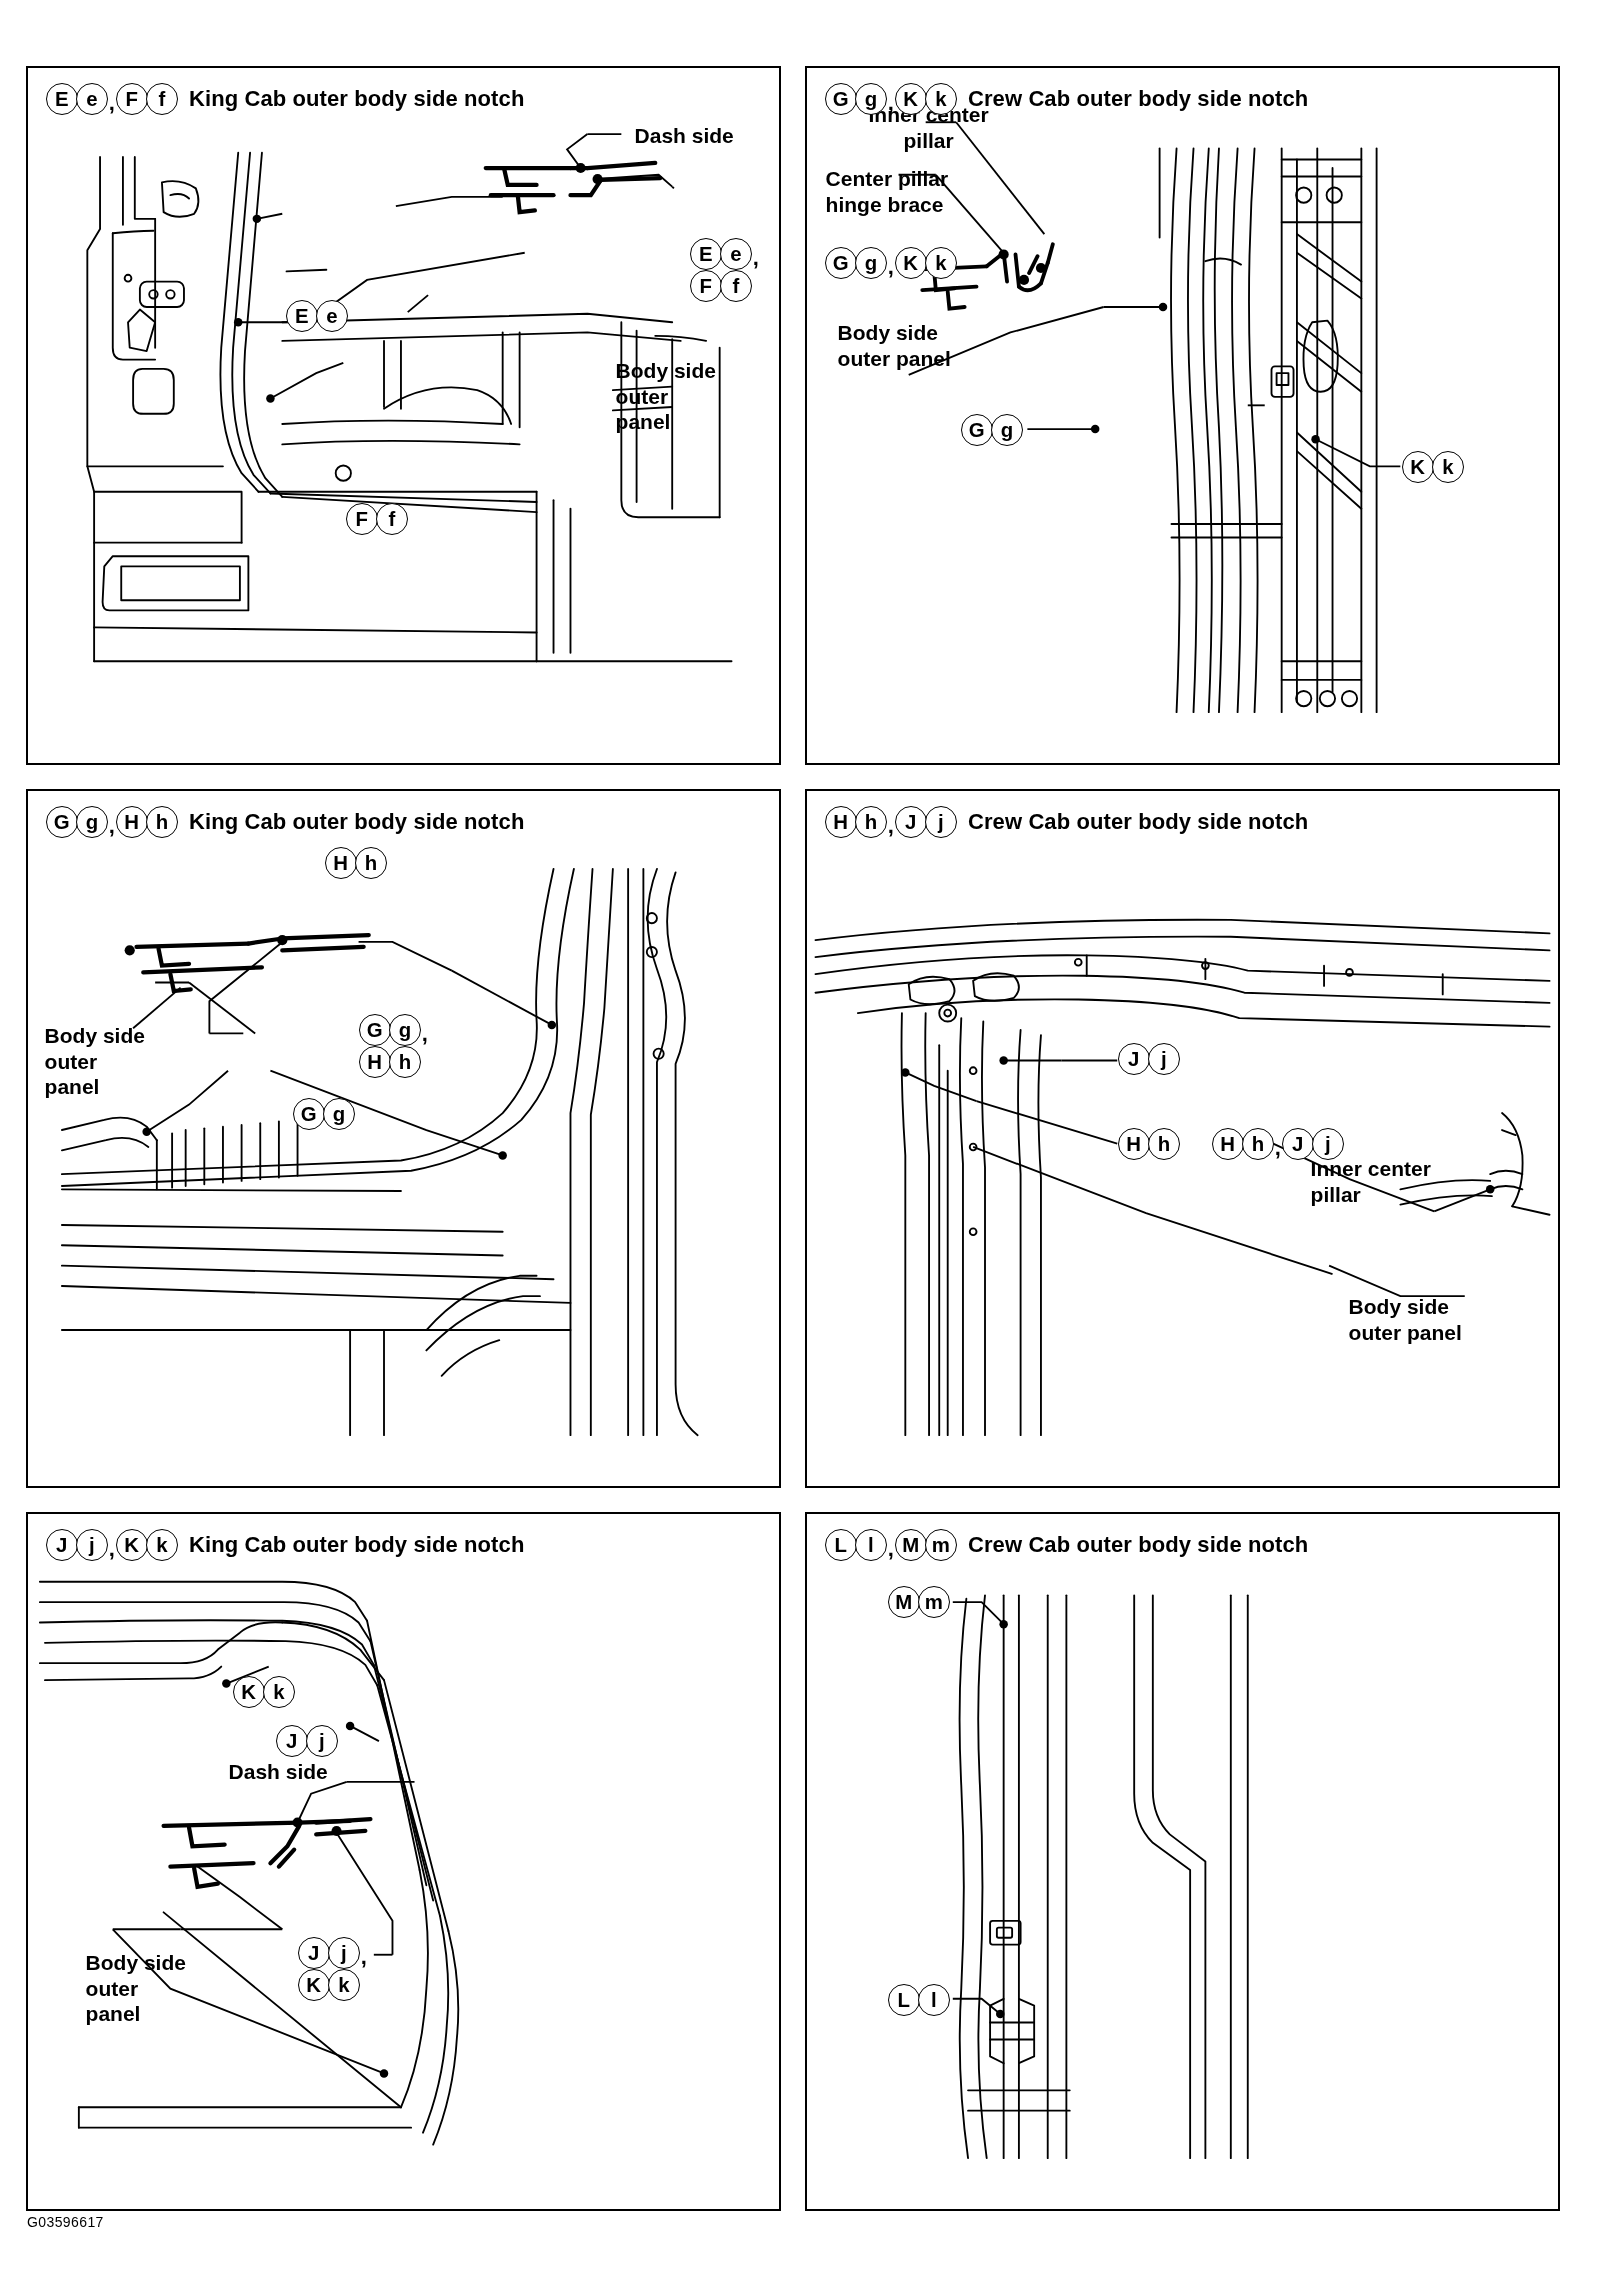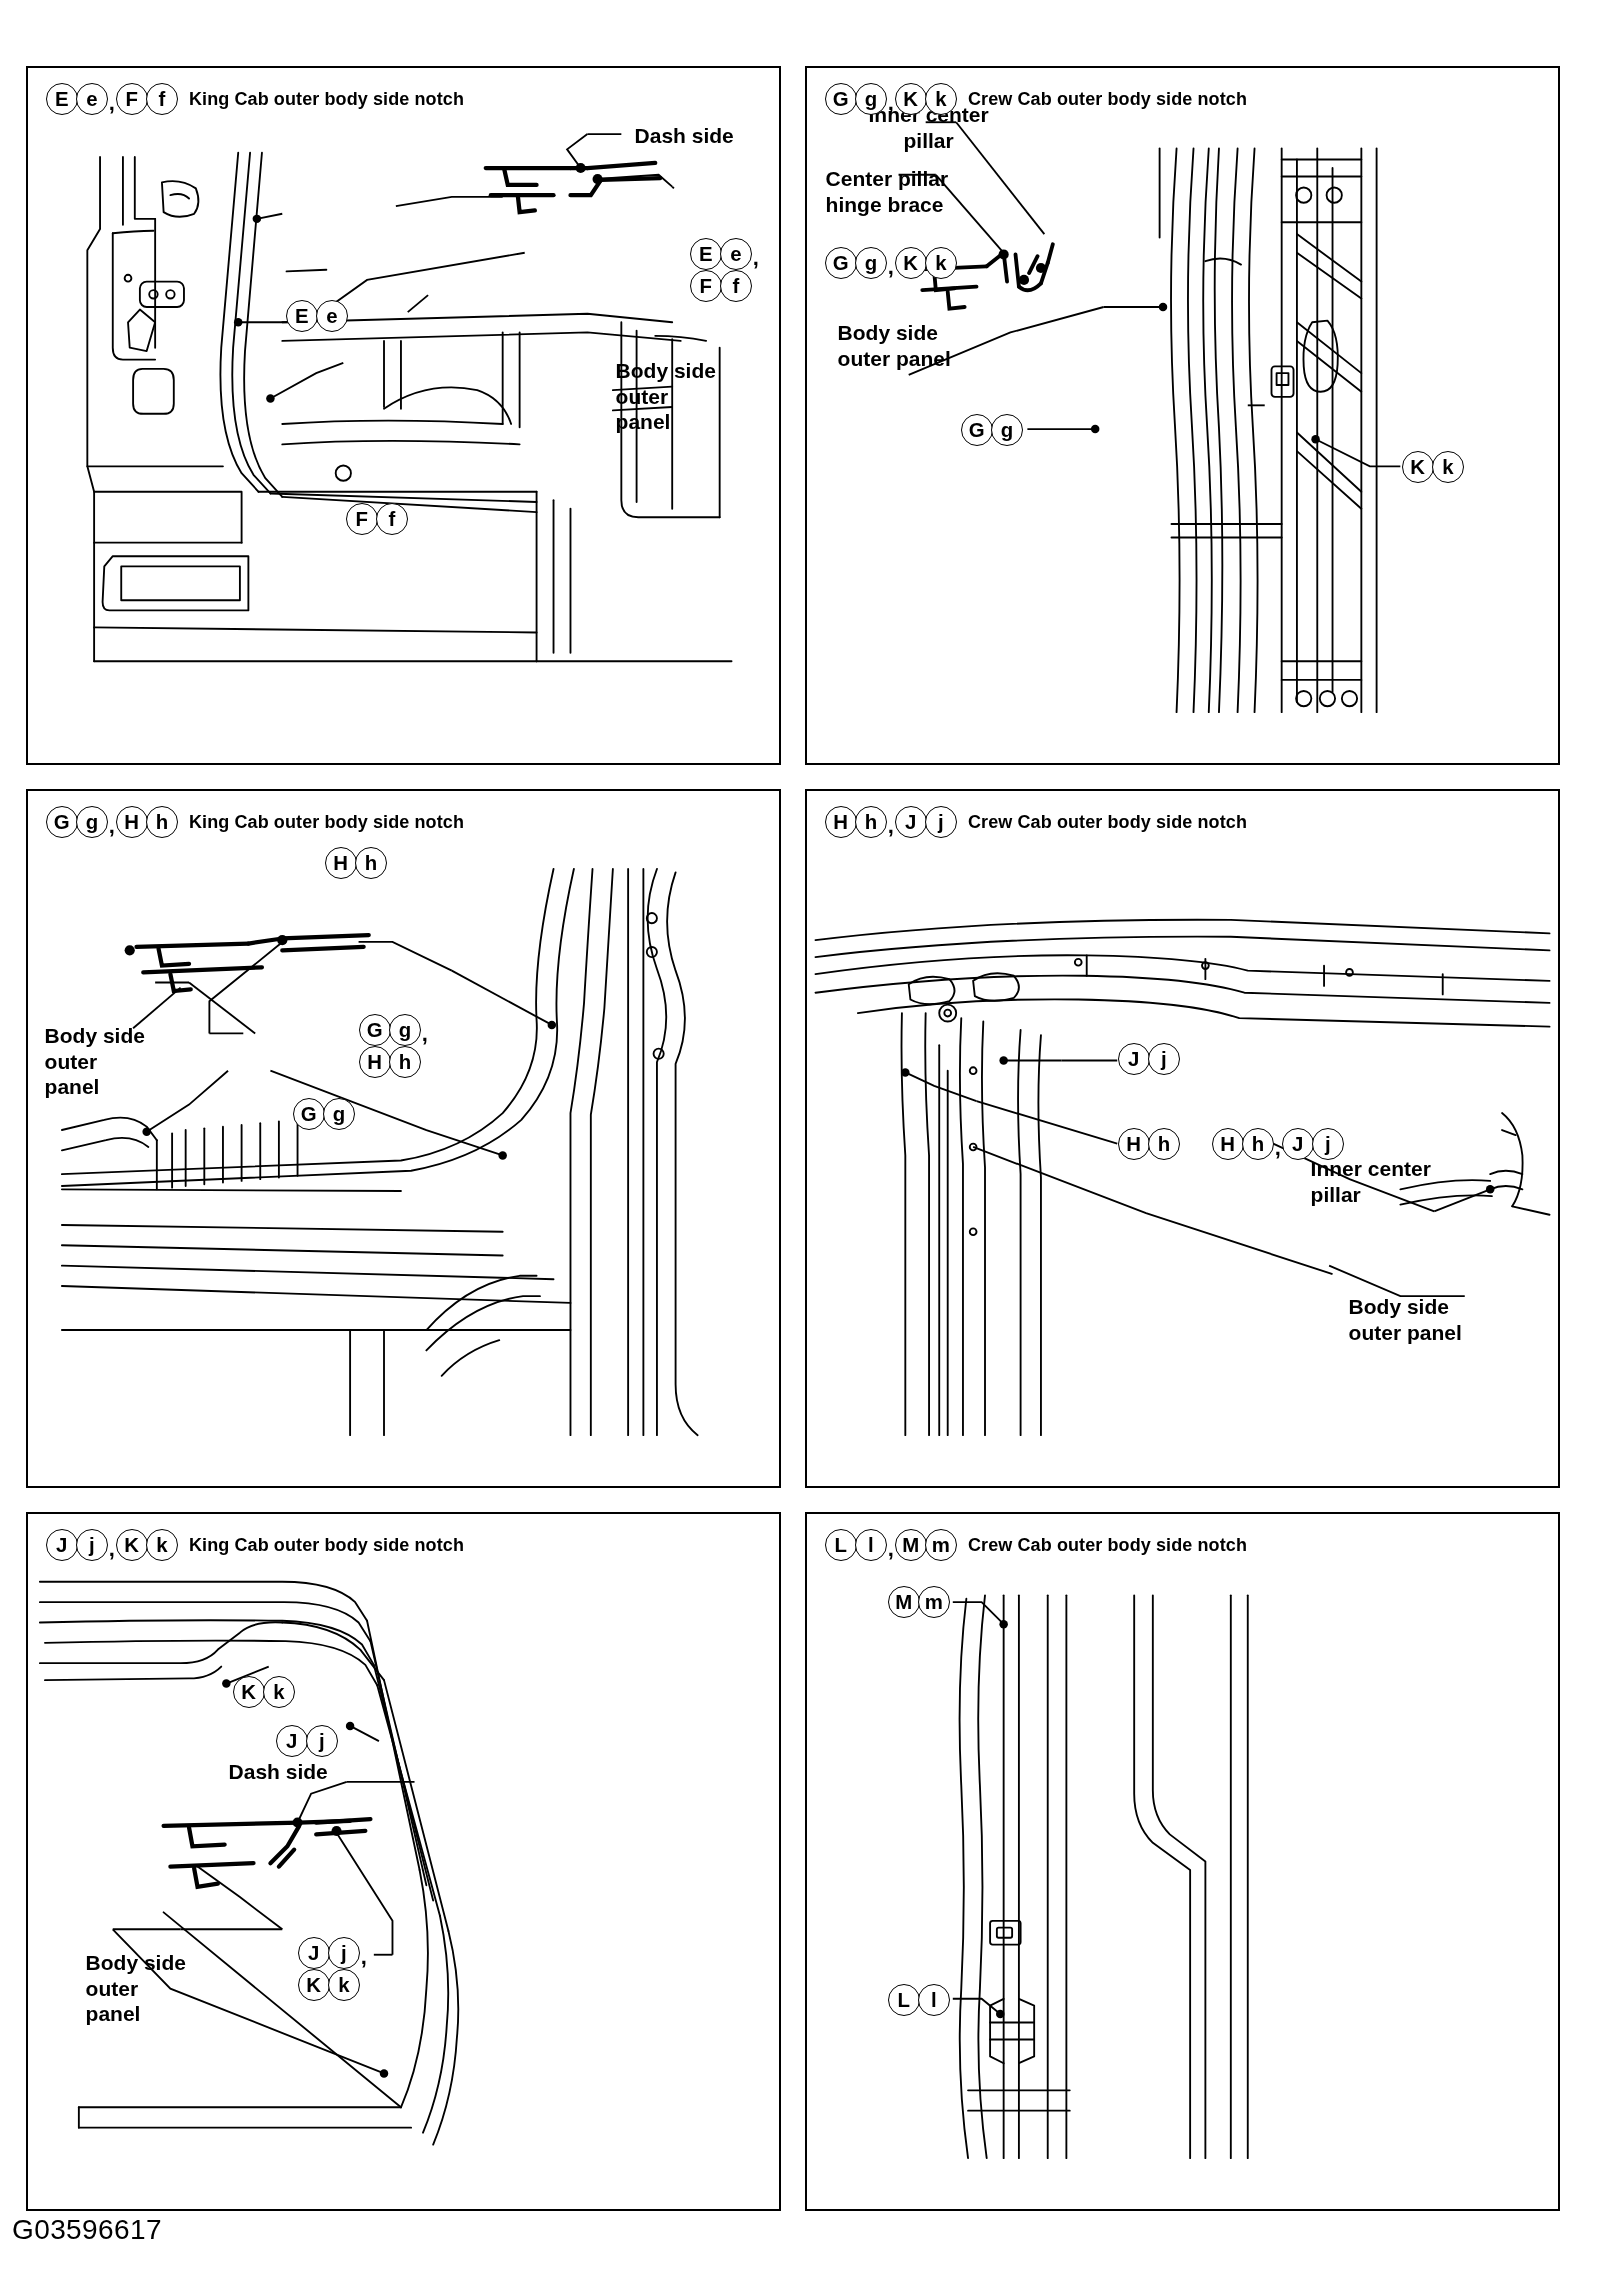--- a/index.html
+++ b/index.html
@@ -62,21 +62,21 @@
     margin: 0 -0.9px;
   }
   .comma {
     font-size: 22px;
     font-weight: bold;
     padding: 0 1.7px;
     align-self: flex-end;
     line-height: 1.1;
   }
   .panel-title {
-    font-size: 18px;
+    font-size: 22px;
     font-weight: bold;
     margin-left: 12px;
     letter-spacing: 0.1px;
     text-align: center;
   }
   .lbl {
     position: absolute;
     font-size: 21px;
     font-weight: bold;
     line-height: 1.22;
@@ -91,22 +91,22 @@
   }
   .mkfloat.stack {
     flex-direction: column;
     align-items: flex-start;
   }
   .mkrow { display: flex; align-items: center; }
   svg.art { position: absolute; left:0; top:0; width: 100%; height: 100%; z-index: 1; }
   svg.lead { position: absolute; left:0; top:0; width:100%; height:100%; z-index:4; pointer-events:none; }
   .footer {
     position: absolute;
-    left: 12px; top: 2214px;
-    font-size: 28px;
+    left: 27px; top: 2214px;
+    font-size: 14px;
     font-weight: normal;
     letter-spacing: 0.4px;
   }
 </style>
 </head>
 <body>
 
 <div class="page">
   <div class="grid">
 

